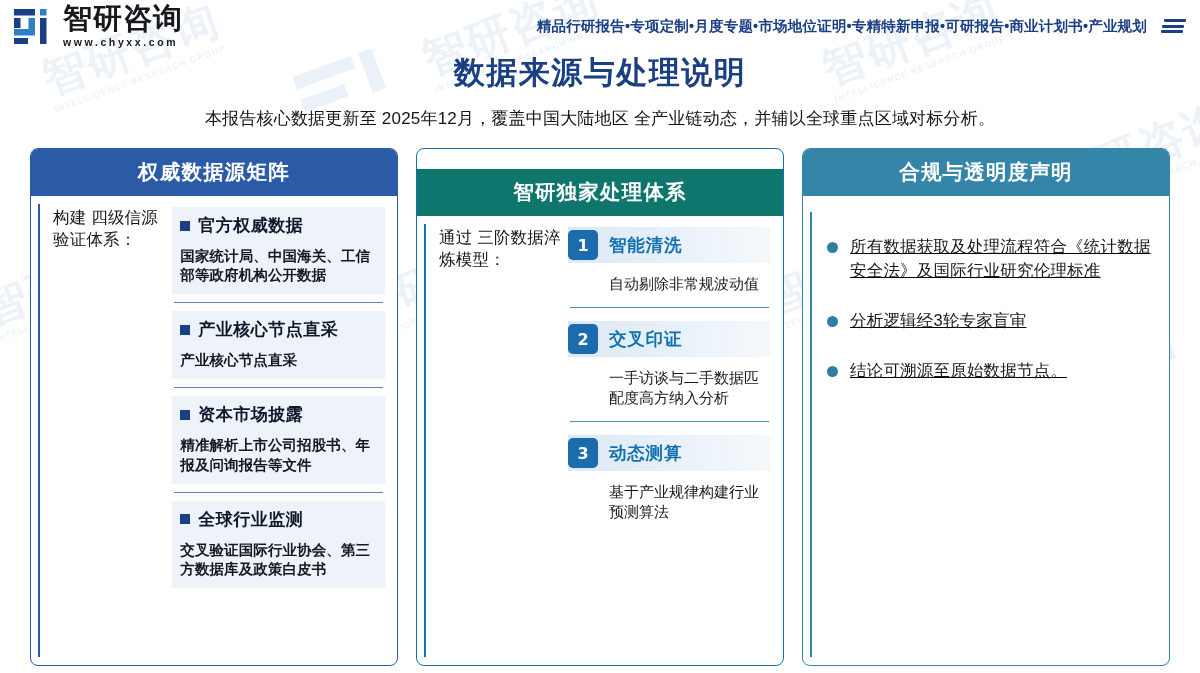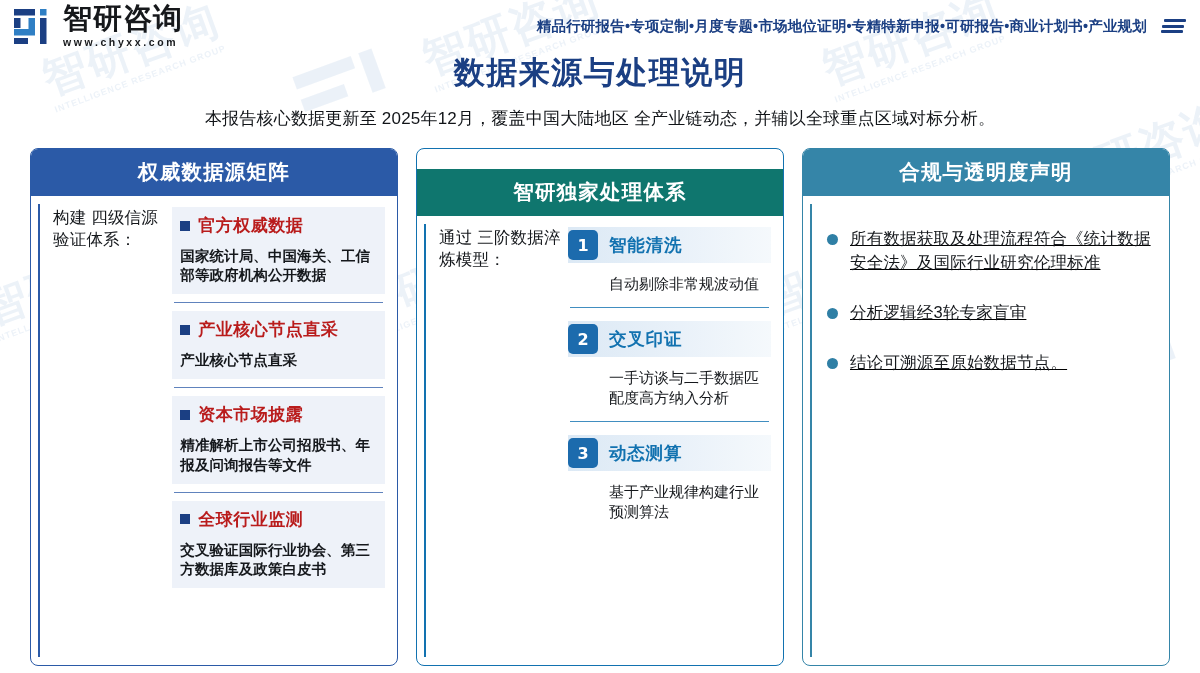--- a/index.html
+++ b/index.html
@@ -102,21 +102,21 @@
   }
   .card {
     flex: 1 1 0;
     background: #ffffff;
     border: 1.6px solid #2b5aa7;
     border-radius: 8px;
     display: flex; flex-direction: column;
     overflow: hidden;
   }
   .card.blue-mid { border-color: #1272b0; }
-  .card.teal { border-color: #3585a8; }
+  .card.teal { border-color: #3585a8; gap: 8px; }
 
   .card-head {
     background: #2b5aa7;
     color: #ffffff;
     text-align: center;
     font-size: 20.5px;
     font-weight: 700;
     letter-spacing: 1.2px;
     padding: 9px 6px 10px;
     font-family: "DejaVu Sans", "Liberation Sans", sans-serif;
@@ -148,21 +148,21 @@
 
   
   .src-list { display:flex; flex-direction:column; padding-left:6px; }
   .src-item {
     background: #eef2f9;
     padding: 7px 10px 9px 8px;
   }
   .src-divider { height:1px; background:#2b5aa7; opacity:.75; margin: 8px 2px; }
   .src-title {
     display:flex; align-items:center; gap:8px;
-    font-size: 17px; font-weight:700; color:#b91c1c;
+    font-size: 17px; font-weight:700; color:#0f172a;
     letter-spacing:.5px;
     font-family: "DejaVu Sans", "Liberation Sans", sans-serif;
   }
   .sq-bullet { width:10px; height:10px; background:#1b3f83; flex:none; display:inline-block; }
   .src-desc {
     margin-top: 10px;
     font-size: 14.5px; color:#15181c; line-height:1.32;
     letter-spacing:.1px;
     font-weight:bold;
   }

